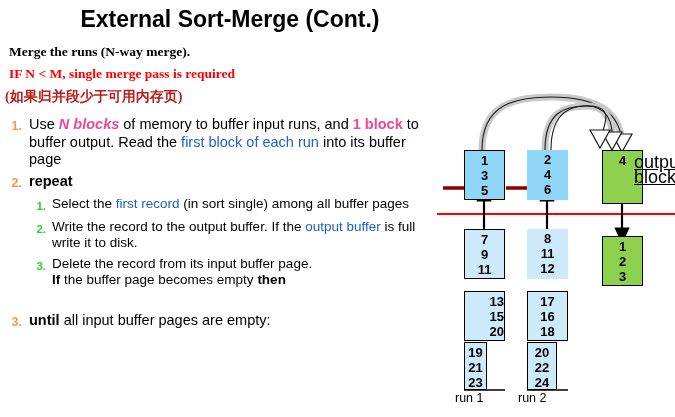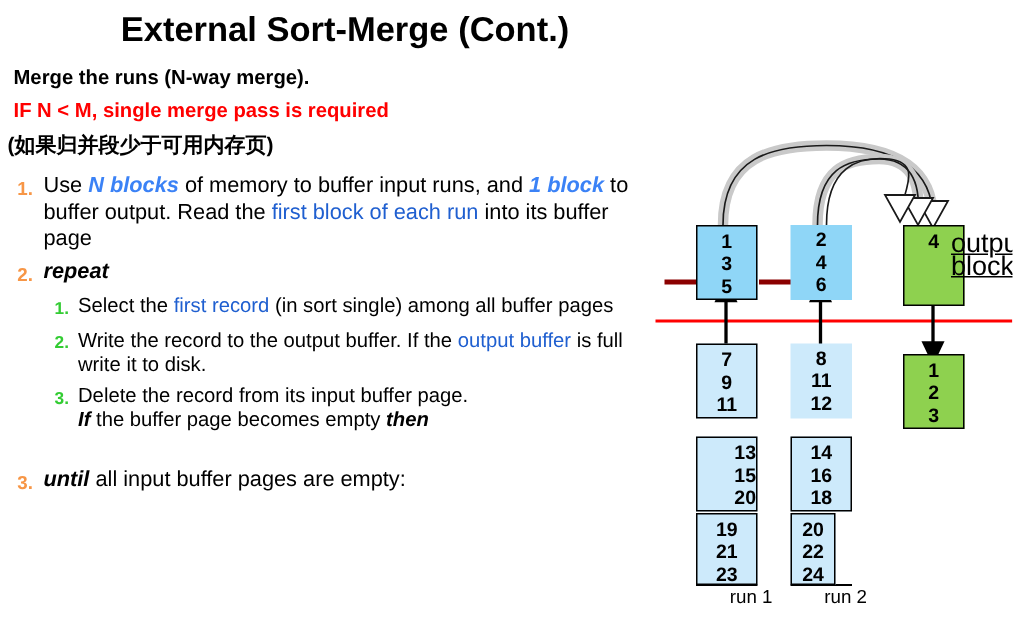--- a/index.html
+++ b/index.html
@@ -28,24 +28,25 @@
     color: #000000;
     letter-spacing: 0px;
   }
 
   
   .hdr {
     position: absolute;
     font-size: 13.5px;
     font-weight: bold;
     white-space: nowrap;
+    font-family: Liberation Serif, serif;
   }
   #hdr-merge  { left: 9px;  top: 44px; color: #000000; }
   #hdr-ifnm   { left: 9px;  top: 66px; color: #ff0000; }
-  #hdr-cn     { left: 5px;  top: 88px; color: #000000; font-size: 14px; }
+  #hdr-cn     { left: 5px;  top: 88px; color: #b91c1c; font-size: 14px; }
 
   
   #outline {
     position: absolute;
     left: 0;
     top: 112px;
     width: 450px;
   }
   .li {
     position: relative;
@@ -83,22 +84,22 @@
   .lvl2 > .marker {
     color: #33cc33;
     width: 46px;
     margin-right: 6px;
     font-size: 11.5px;
     padding-top: 2px;
   }
   .lvl2 > .body-txt { padding-right: 14px; }
 
   .blue { color: #1f5fd0; }
-  .red  { color: #3b82f6; }
-  .b    { font-weight: bold; font-style: italic; }
+  .red  { color: #ec4899; }
+  .b    { font-weight: bold; }
   .i    { font-style: italic; }
   .indent2 { display: inline-block; width: 20px; }
 
   
   #diagram {
     position: absolute;
     left: 0;
     top: 0;
     width: 675px;
     height: 417px;
@@ -119,21 +120,21 @@
   .blk-border { border: 1.6px solid #000000; }
   .blk-dark   { background: #8fd6f7; }
   .blk-light  { background: #cdeafb; }
   .blk-green  { background: #8ed14f; }
 
   .runlbl {
     position: absolute;
     font-size: 12.5px;
     font-weight: normal;
     color: #000;
-    text-align: right;
+    text-align: left;
     width: 60px;
   }
   #outblocklbl {
     position: absolute;
     left: 634px;
     top: 155px;
     font-size: 18px;
     line-height: 15px;
     color: #000;
     white-space: nowrap;
@@ -239,42 +240,42 @@
     <div>9</div>
     <div>11</div>
   </div>
 
   <div class="blk blk-border blk-light" style="left:464px; top:291px; width:41px; height:50px;text-align:right;">
     <div>13</div>
     <div>15</div>
     <div>20</div>
   </div>
 
-  <div class="blk blk-border blk-light" style="left:464px; top:342px; width:41px; height:48px;">
+  <div class="blk blk-border blk-light" style="left:464px; top:342px; width:23px; height:48px;">
     <div>19</div>
     <div>21</div>
     <div>23</div>
   </div>
 
   <div class="runlbl" style="left:455px; top:391px;">run 1</div>
 
   <div class="blk blk-dark" style="left:527px; top:150px; width:41px; height:50px;">
     <div>2</div>
     <div>4</div>
     <div>6</div>
   </div>
 
   <div class="blk blk-light" style="left:527px; top:229px; width:41px; height:50px;">
     <div>8</div>
     <div>11</div>
     <div>12</div>
   </div>
 
   <div class="blk blk-border blk-light" style="left:527px; top:291px; width:41px; height:50px;">
-    <div>14</div>
+    <div>17</div>
     <div>16</div>
     <div>18</div>
   </div>
 
   <div class="blk blk-border blk-light" style="left:527px; top:342px; width:30px; height:48px;">
     <div>20</div>
     <div>22</div>
     <div>24</div>
   </div>
 

